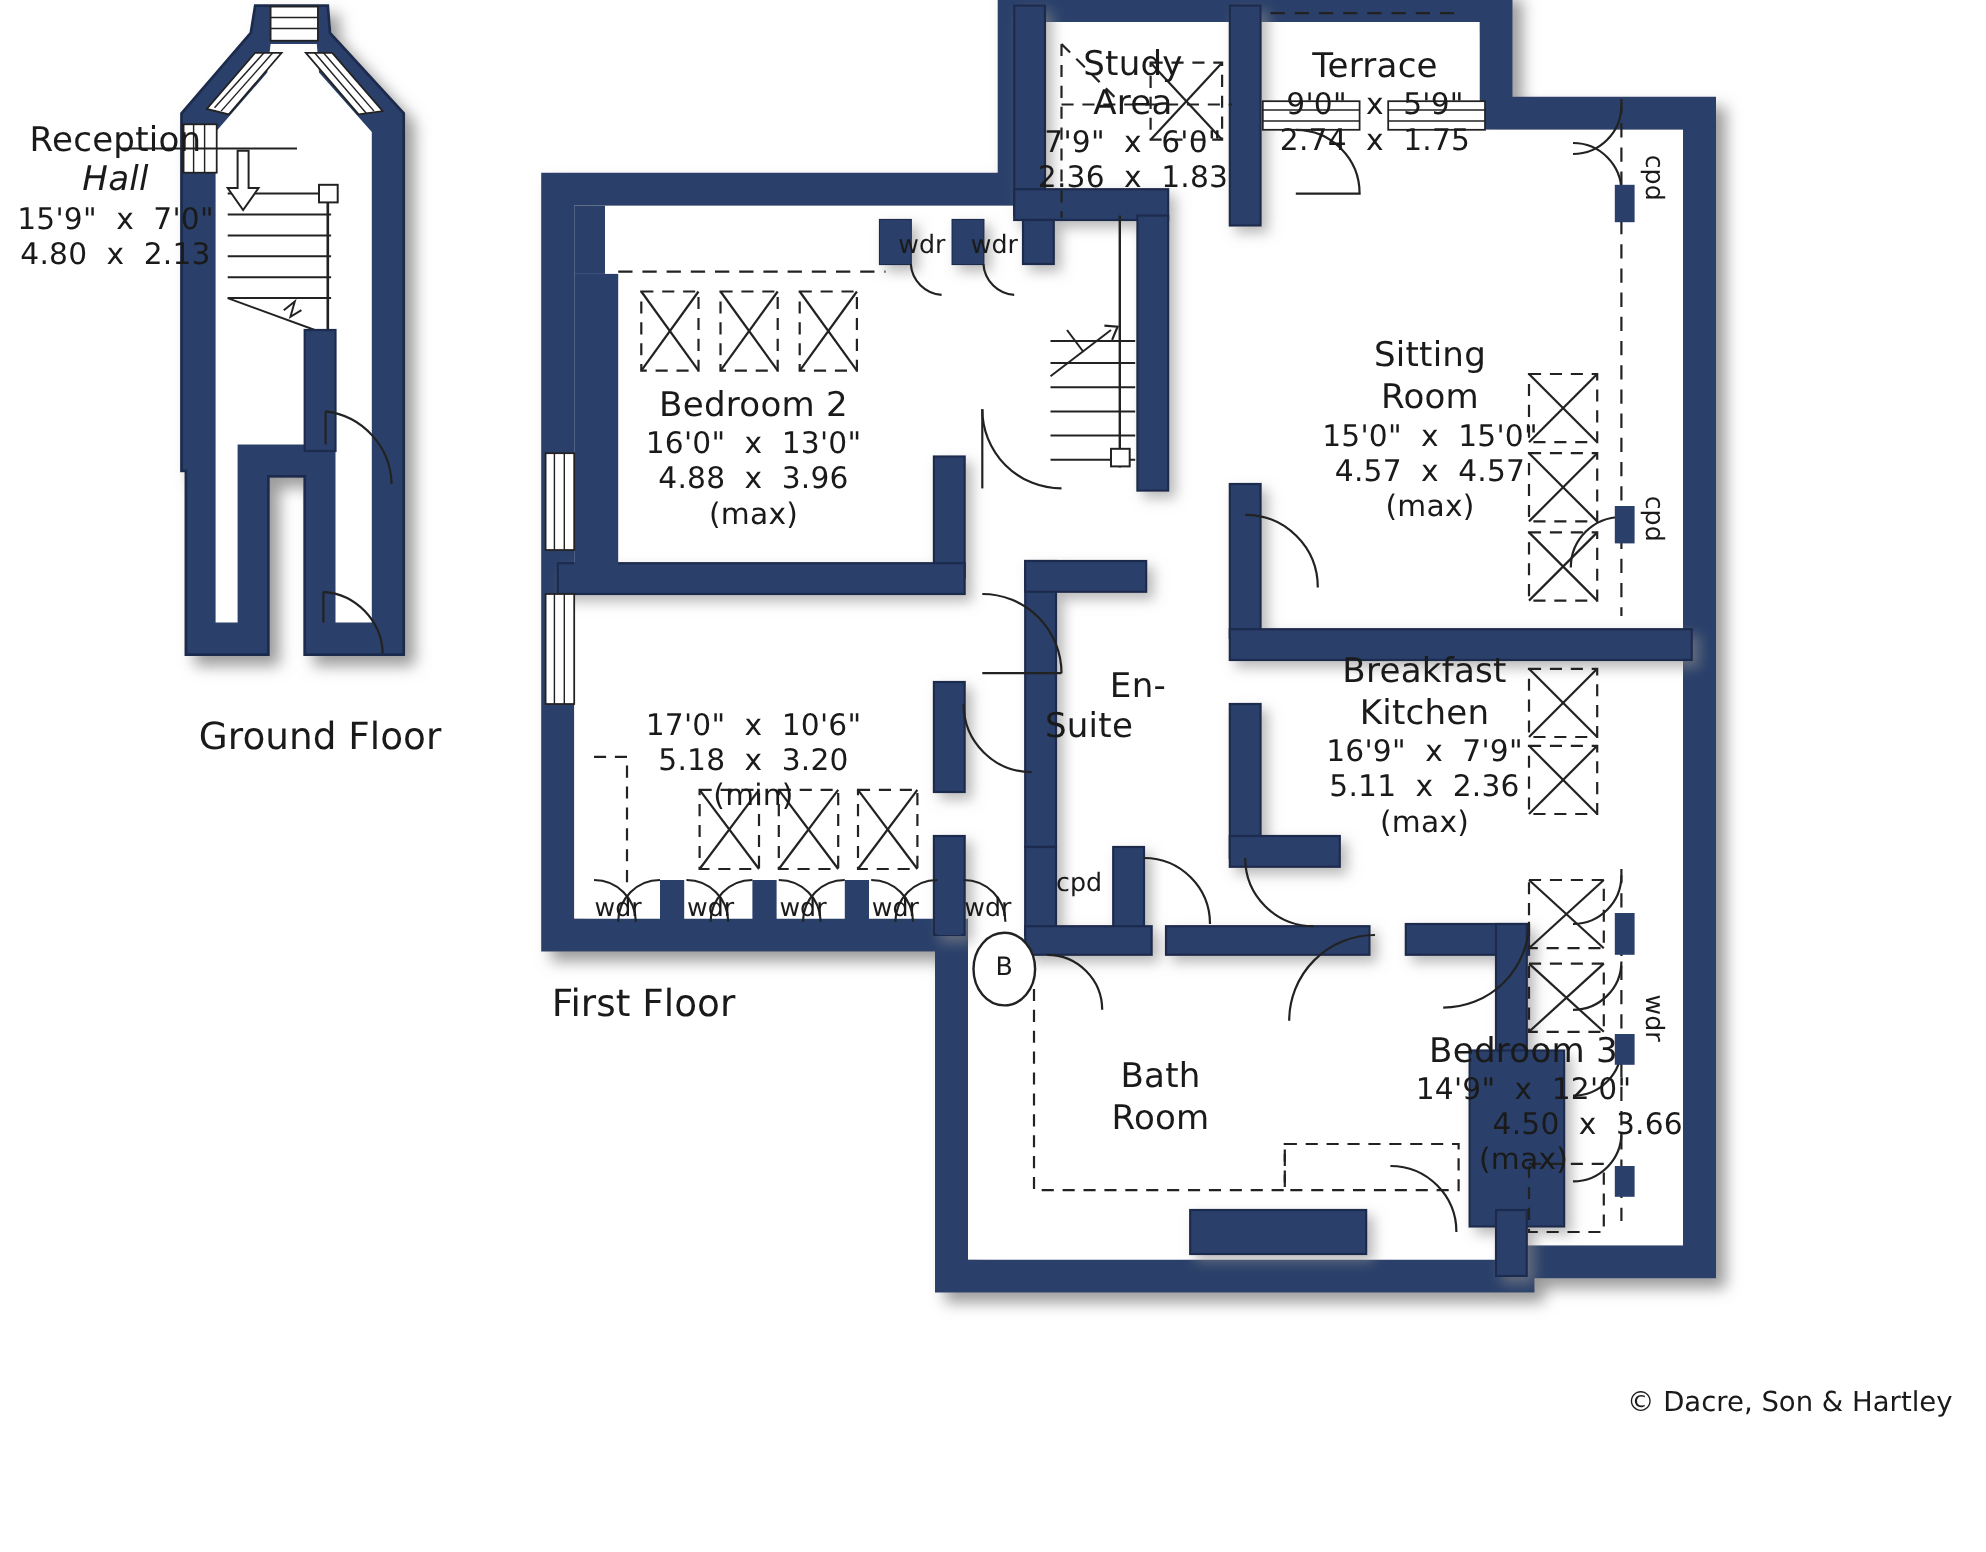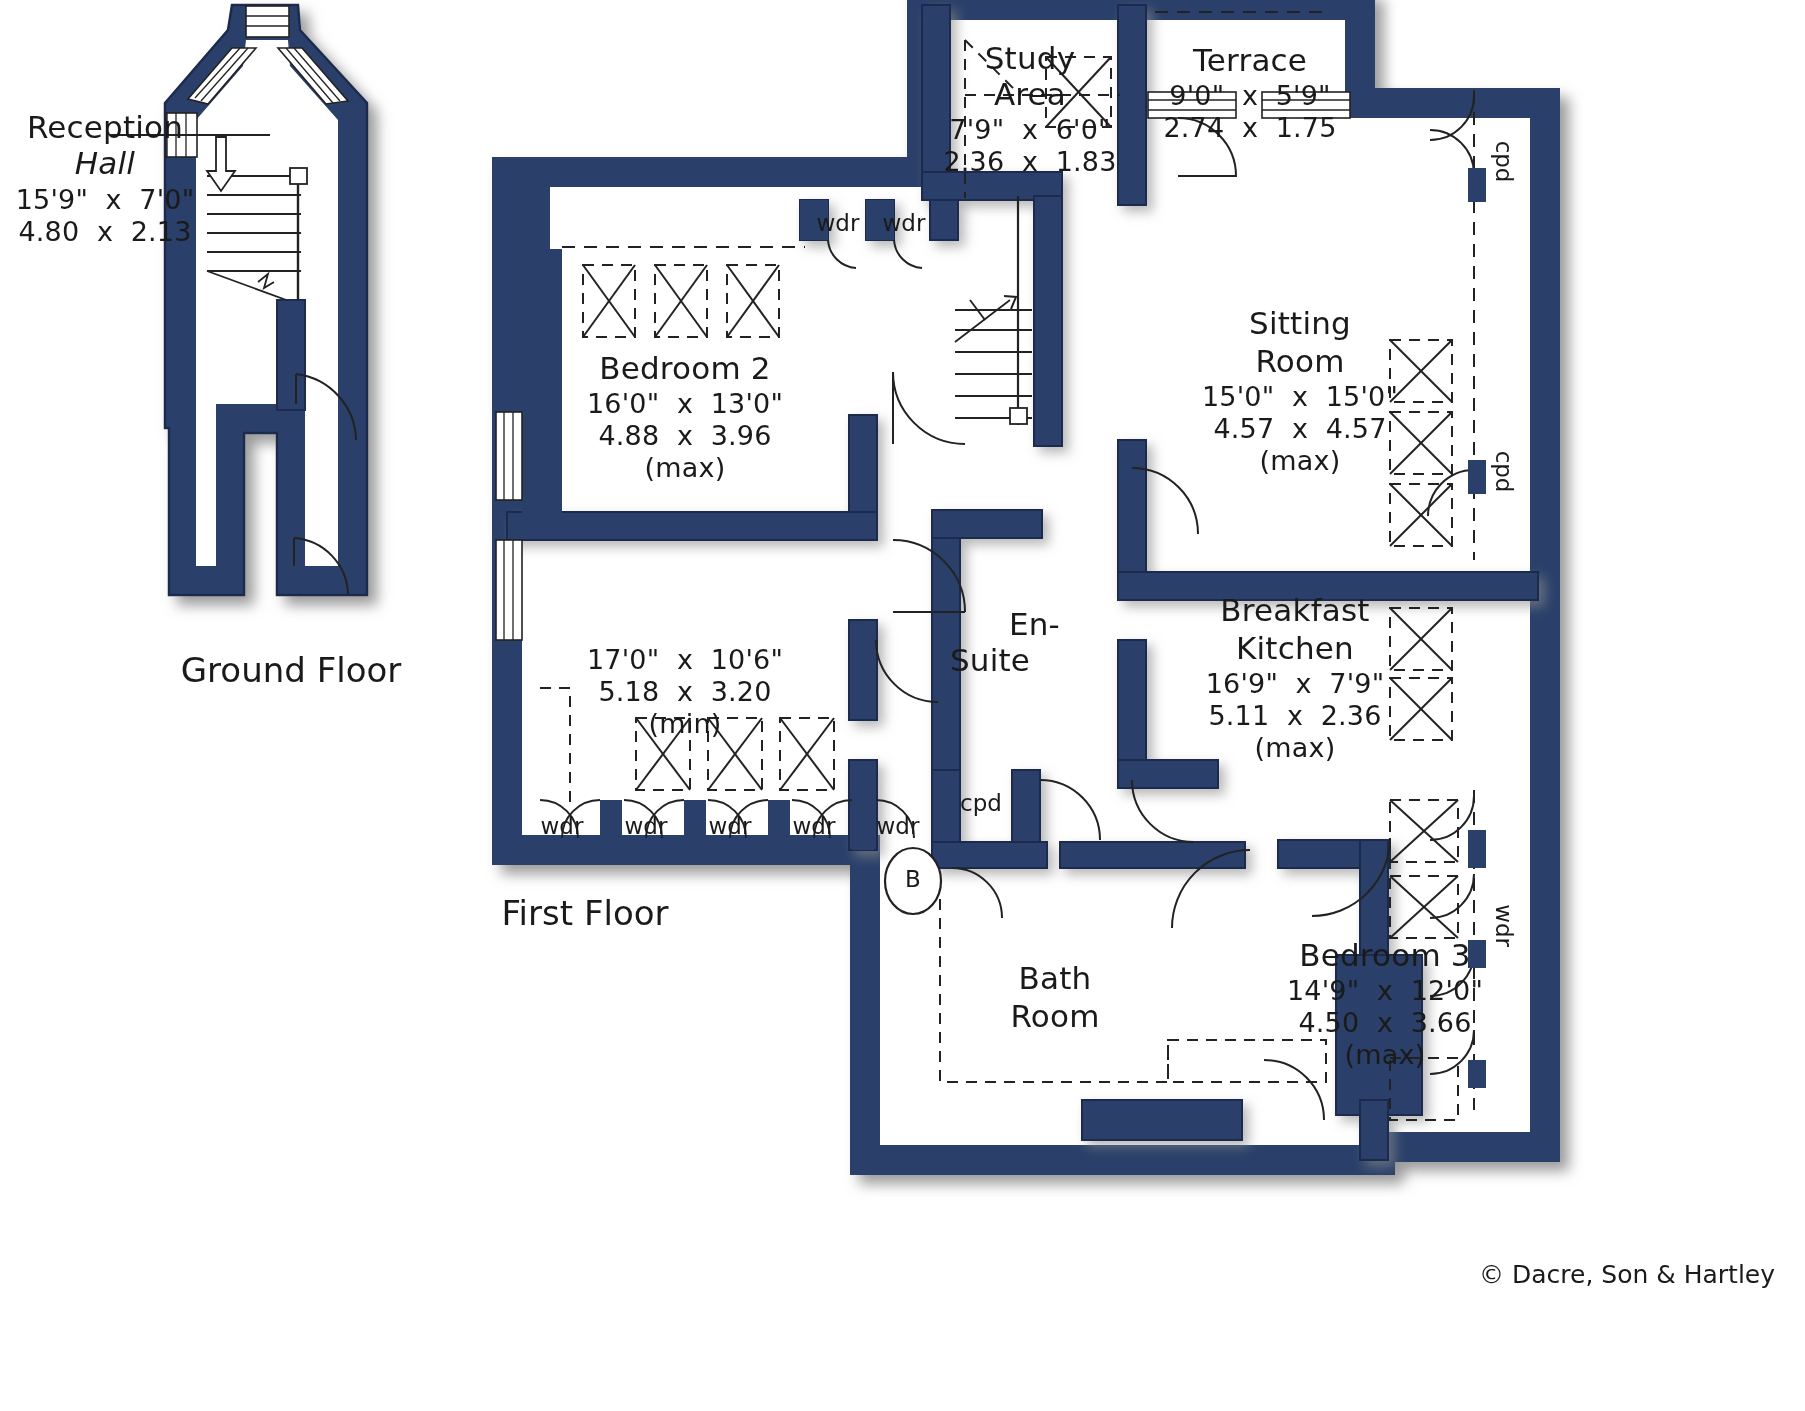--- a/index.html
+++ b/index.html
@@ -447,21 +447,21 @@
 
 <div class="lbl room-name" style="left:1150px; top:592px; width:290px;">Breakfast</div>
 <div class="lbl room-name" style="left:1150px; top:630px; width:290px;">Kitchen</div>
 <div class="lbl room-dim" style="left:1150px; top:668px; width:290px;">16'9"  x  7'9"</div>
 <div class="lbl room-dim" style="left:1150px; top:700px; width:290px;">5.11  x  2.36</div>
 <div class="lbl room-dim" style="left:1150px; top:732px; width:290px;">(max)</div>
 
 
 <div class="lbl room-name" style="left:1240px; top:937px; width:290px;text-align:center;">Bedroom 3</div>
 <div class="lbl room-dim" style="left:1240px; top:975px; width:290px;">14'9"  x  12'0"</div>
-<div class="lbl room-dim" style="left:1240px; top:1007px; width:290px;">4.50  x  3.66</div>
+<div class="lbl room-dim" style="left:1240px; top:1007px; width:290px;text-align:right;">4.50  x  3.66</div>
 <div class="lbl room-dim" style="left:1240px; top:1039px; width:290px;">(max)</div>
 
 
 <div class="lbl room-name" style="left:945px; top:960px; width:220px;text-align:center;">Bath</div>
 <div class="lbl room-name" style="left:945px; top:998px; width:220px;">Room</div>
 
 
 <div class="lbl floor-title" style="left:440px; top:893px; width:290px;">First Floor</div>
 
 

